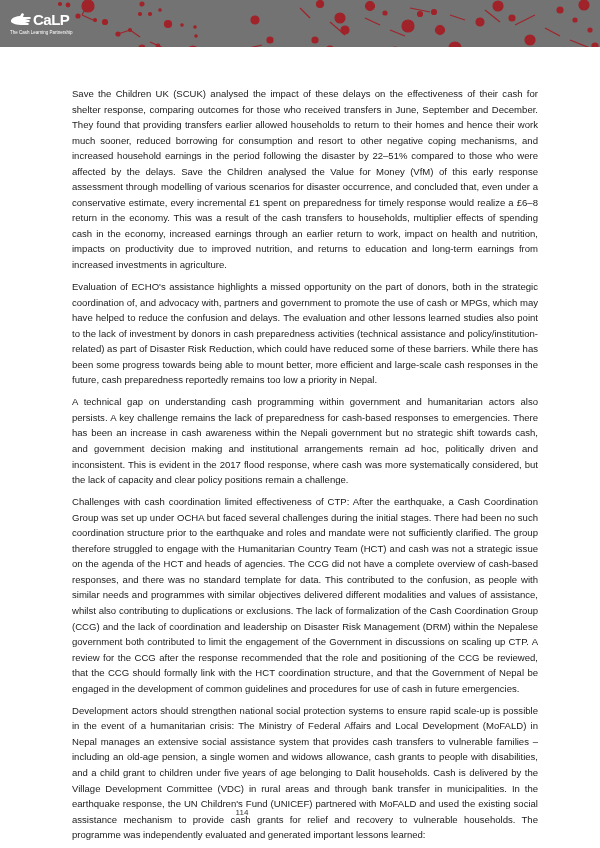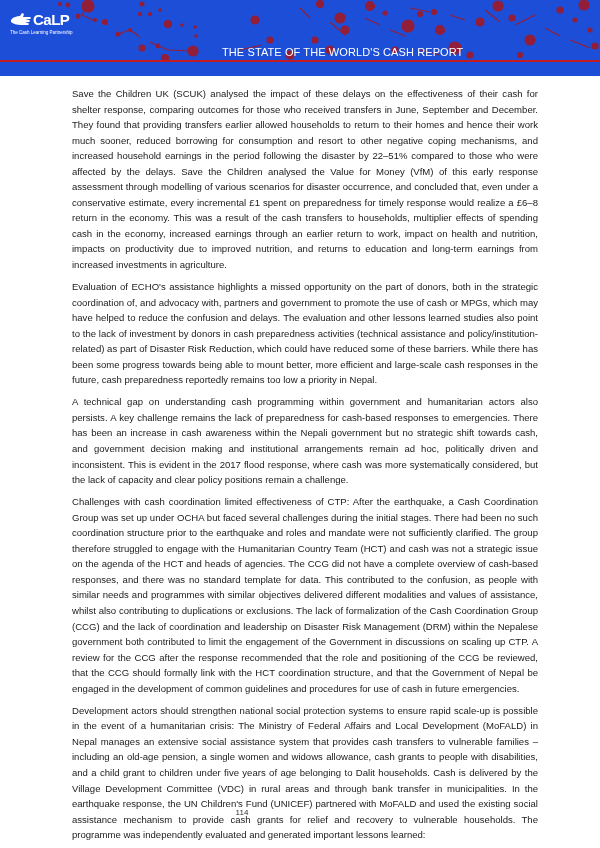--- a/index.html
+++ b/index.html
@@ -1,22 +1,22 @@
 <!DOCTYPE html>
 <html><head>
 <meta charset="utf-8">
 <style>
   html, body { margin: 0; padding: 0; }
   body {
     width: 600px; height: 848px; background: #ffffff; position: relative; overflow: hidden;
     font-family: "Liberation Sans", "DejaVu Sans", sans-serif;
   }
   .header {
-    position: absolute; left: 0; top: 0; width: 600px; height: 76px;
-    background: #1d4ed8; overflow: hidden;
+    position: absolute; left: 0; top: 0; width: 600px; height: 47px;
+    background: #737373; overflow: hidden;
   }
   .header-bottom {
     position: absolute; left: 0; top: 60px; width: 600px; height: 2px; background: #c41b22;
   }
   .header svg.dots { position: absolute; left: 0; top: 0; }
   .logo {
     position: absolute; left: 10px; top: 12px; width: 70px; height: 28px;
   }
   .logo-mark { position: absolute; left: 0; top: 0; width: 22px; height: 16px; }
   .logo-text {

